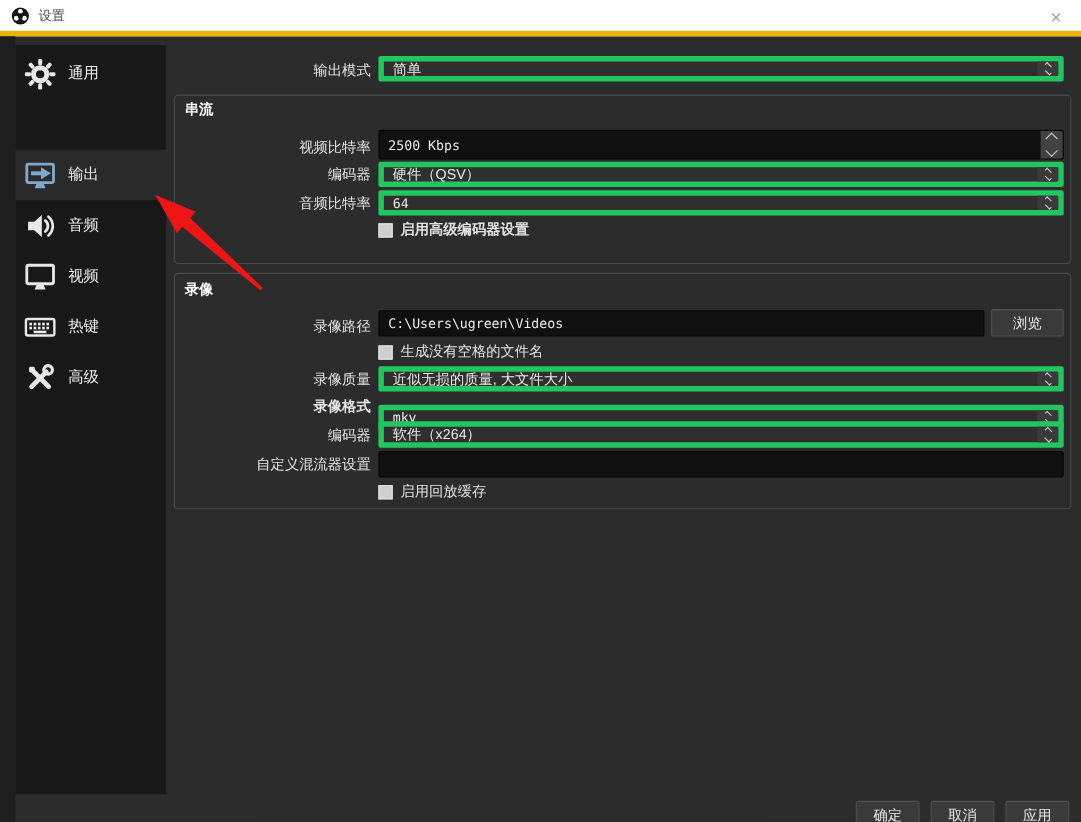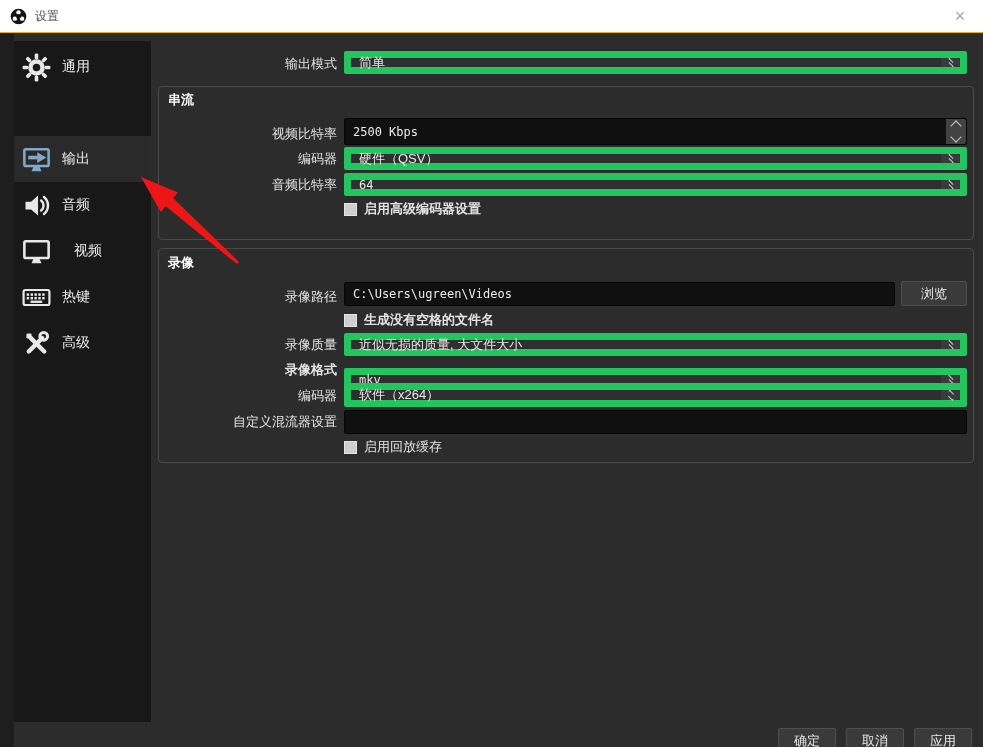--- a/index.html
+++ b/index.html
@@ -3,21 +3,21 @@
 <meta charset="utf-8">
 <style>
   * { margin:0; padding:0; box-sizing:border-box; }
   html,body { width:983px; height:747px; overflow:hidden; }
   body {
     font-family:"Liberation Sans","DejaVu Sans",sans-serif;
     background:#2c2c2c; position:relative; color:#e6e6e6;
   }
   .titlebar {
     position:absolute; top:0; left:0; width:983px; height:33px;
-    background:#ffffff; border-bottom:1px solid #eab308;
+    background:#ffffff; border-bottom:5px solid #eab308;
     display:flex; align-items:center; padding-left:10px;
   }
   .titlebar .obs-logo { width:17px; height:17px; margin-right:8px; }
   .titlebar .win-title { font-size:12px; color:#4a4a4a; }
   .close-btn {
     position:absolute; right:8px; top:0; width:30px; height:32px;
     display:flex; align-items:center; justify-content:center;
     color:#a3a3a3; font-size:18px; cursor:default;
   }
   .left-strip { position:absolute; left:0; top:33px; width:14px; height:714px; background:#1e1e1e; }
@@ -37,21 +37,21 @@
     background:transparent;
   }
   .group-title {
     position:absolute; font-size:13px; font-weight:bold; color:#fdfdfd;
   }
   .flabel {
     position:absolute; width:190px; text-align:right; font-size:13px; color:#e3e3e3;
     white-space:nowrap;
   }
   .combo {
-    position:absolute; background:#2f2f2f; border:7px solid #22c55e; border-radius:2px;
+    position:absolute; background:#2f2f2f; border:5px solid #22c55e; border-radius:2px;
     display:flex; align-items:center;
   }
   .combo .ctext {
     flex:1; font-size:13px; color:#e8e8e8; padding-left:8px; white-space:nowrap; overflow:hidden;
   }
   .combo .ctext.mono, .lineedit .ltext.mono { font-family:"DejaVu Sans Mono","Liberation Mono",monospace; font-size:12px; }
   .combo-btn {
     width:19px; align-self:stretch; background:#3a3a3a; border-radius:0 2px 2px 0;
     display:flex; flex-direction:column; align-items:center; justify-content:center; gap:3px;
   }
@@ -131,21 +131,21 @@
     <svg class="icon" viewBox="0 0 24 24">
       <polygon points="3.5,9 7.8,9 13.2,4.3 13.2,19.7 7.8,15 3.5,15" fill="#e8e8e8"></polygon>
       <g stroke="#e8e8e8" stroke-width="1.9" fill="none" stroke-linecap="round">
         <path d="M15.6 8.2a4.8 4.8 0 010 7.6"></path>
         <path d="M17.8 5.4a8.6 8.6 0 010 13.2"></path>
       </g>
     </svg>
     <span class="slabel">音频</span>
   </div>
 
-  <div class="side-item" style="top:187px;gap:12px;">
+  <div class="side-item" style="top:187px;">
     <svg class="icon" viewBox="0 0 24 24">
       <rect x="2.6" y="4" width="18.8" height="13" rx="1.2" fill="none" stroke="#e8e8e8" stroke-width="2"></rect>
       <path d="M8.2 21h7.6l-1.5-3.6h-4.6z" fill="#e8e8e8"></path>
     </svg>
     <span class="slabel">视频</span>
   </div>
 
   <div class="side-item" style="top:279px;">
     <svg class="icon" viewBox="0 0 24 24">
       <g stroke="#e8e8e8" stroke-linecap="round">
@@ -225,21 +225,21 @@
 
 <div class="groupbox" style="left:158px; top:248px; width:816px; height:215px;"></div>
 <div class="group-title" style="left:168px; top:254px;">录像</div>
 
 <div class="flabel" style="left:147px; top:288px;">录像路径</div>
 <div class="lineedit" style="left:344px; top:282px; width:551px; height:24px;">
   <span class="ltext mono">C:\Users\ugreen\Videos</span>
 </div>
 <button class="btn browse-btn" style="left:901px; top:281px; width:66px; height:25px;">浏览</button>
 
-<div class="cbrow" style="left:344px; top:311px;font-weight:bold;">
+<div class="cbrow" style="left:344px; top:311px;">
   <span class="cb"></span>
   <span class="cblabel">生成没有空格的文件名</span>
 </div>
 
 <div class="flabel" style="left:147px; top:336px;">录像质量</div>
 <div class="combo" style="left:344px; top:333px; width:623px; height:23px;">
   <span class="ctext">近似无损的质量, 大文件大小</span>
   <span class="combo-btn">
       <i class="chev up"></i>
       <i class="chev dn"></i>

